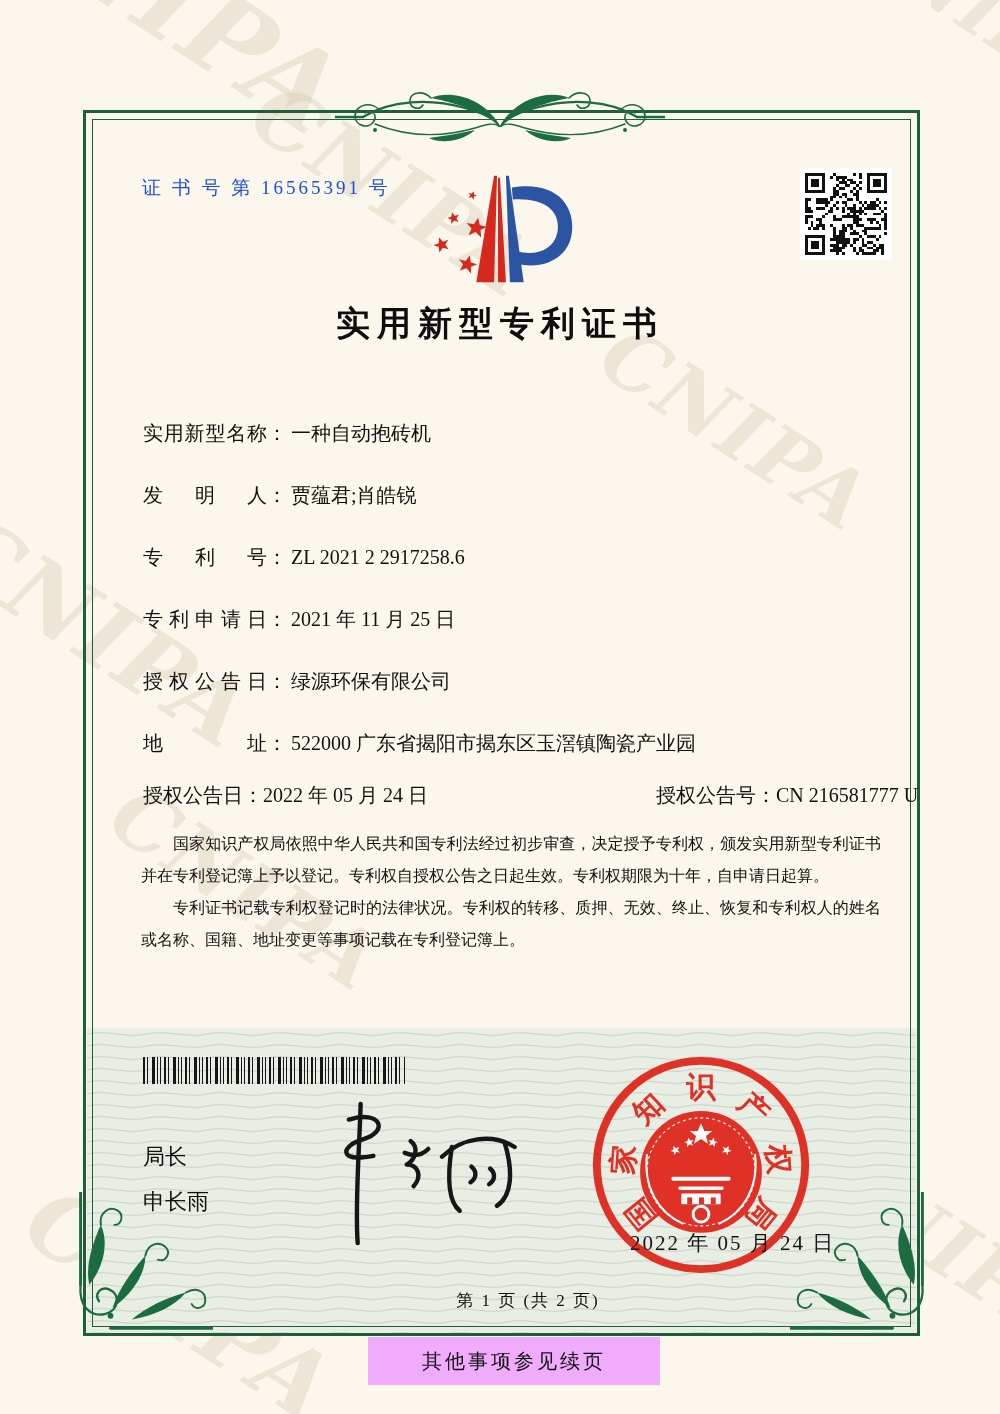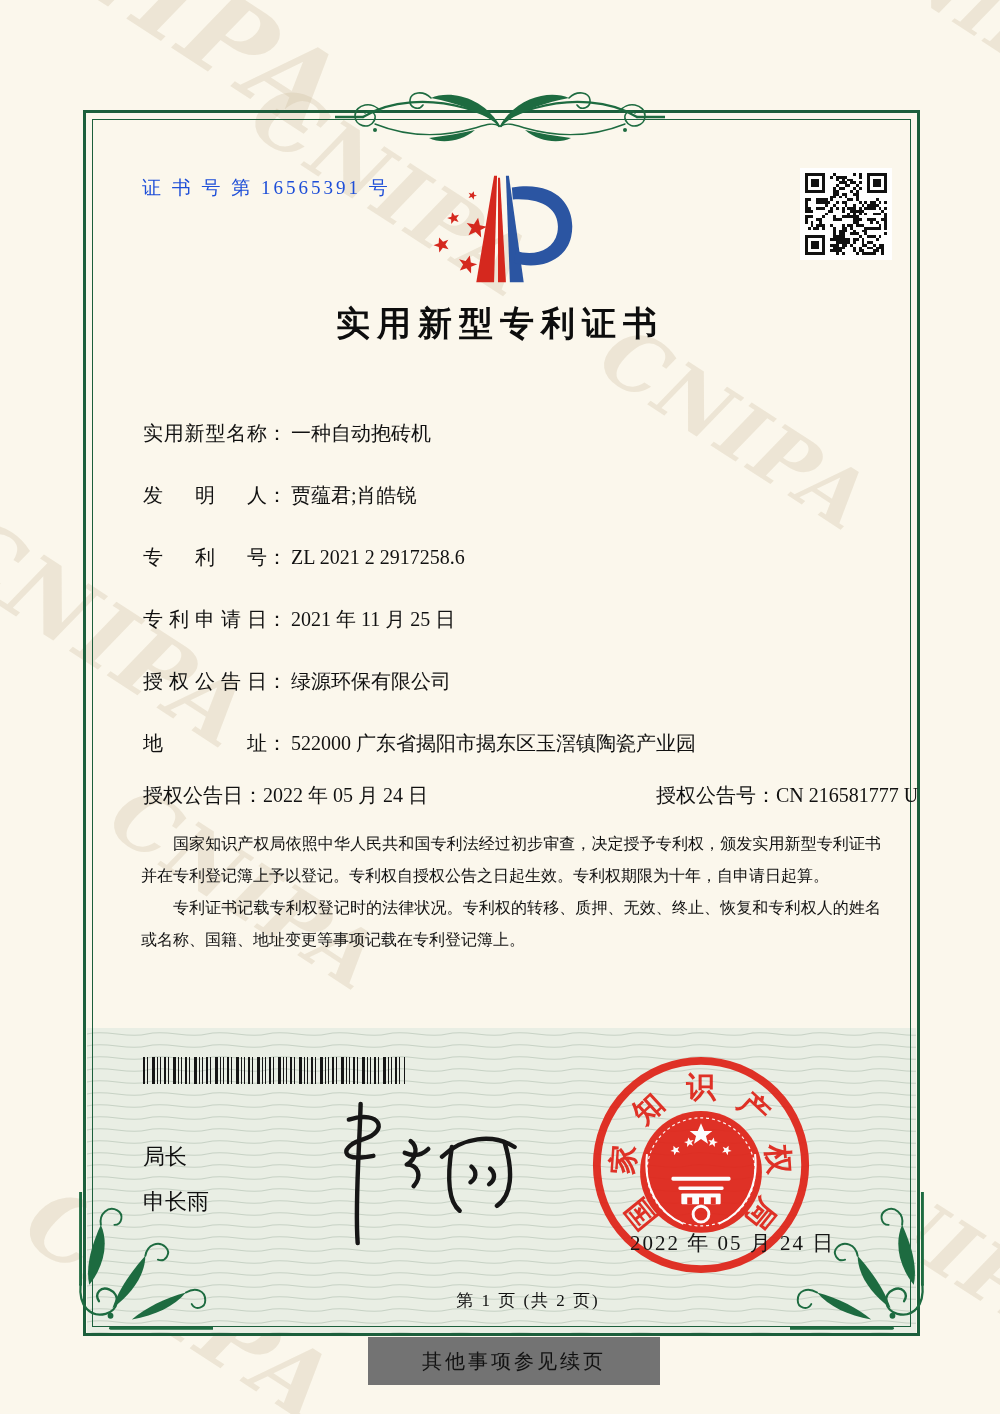--- a/index.html
+++ b/index.html
@@ -33,21 +33,21 @@
   .barcode{left:143px;top:1057px;width:262px;height:27px;z-index:4;
     background:repeating-linear-gradient(90deg,#161616 0 2px,transparent 2px 4px,#161616 4px 5px,
       transparent 5px 9px,#161616 9px 12px,transparent 12px 14px,#161616 14px 15px,
       transparent 15px 17px,#161616 17px 18px,transparent 18px 21px);}
   .director-title{left:143px;top:1142px;font-size:22px;font-family:"Liberation Sans","DejaVu Sans",sans-serif;z-index:4;}
   .director-name{left:143px;top:1187px;font-size:22px;font-family:"Liberation Sans","DejaVu Sans",sans-serif;z-index:4;}
   .sig{left:290px;top:1096px;width:255px;height:152px;z-index:4;}
   .seal{left:588px;top:1052px;width:226px;height:226px;z-index:4;}
   .seal-date{left:630px;top:1229px;font-size:21px;letter-spacing:2px;color:#151515;z-index:5;white-space:nowrap;}
   .page-footer{left:0;top:1289px;width:100%;text-align:center;font-size:17px;letter-spacing:2px;z-index:4;padding-left:28px;}
-  .note-patch{left:368px;top:1337px;width:292px;height:48px;background:#737373;z-index:4;
+  .note-patch{left:368px;top:1337px;width:292px;height:48px;background:#f0abfc;z-index:4;
               text-align:center;line-height:48px;font-size:20px;letter-spacing:3px;}
   .corner{z-index:5;}
   .ornament-top{left:335px;top:84px;width:330px;height:66px;z-index:4;}
 </style>
 </head>
 <body>
 
 <div class="page">
 
   <div class="wm" style="left:-45px;top:-60px;font-size:110px;">CNIPA</div>

